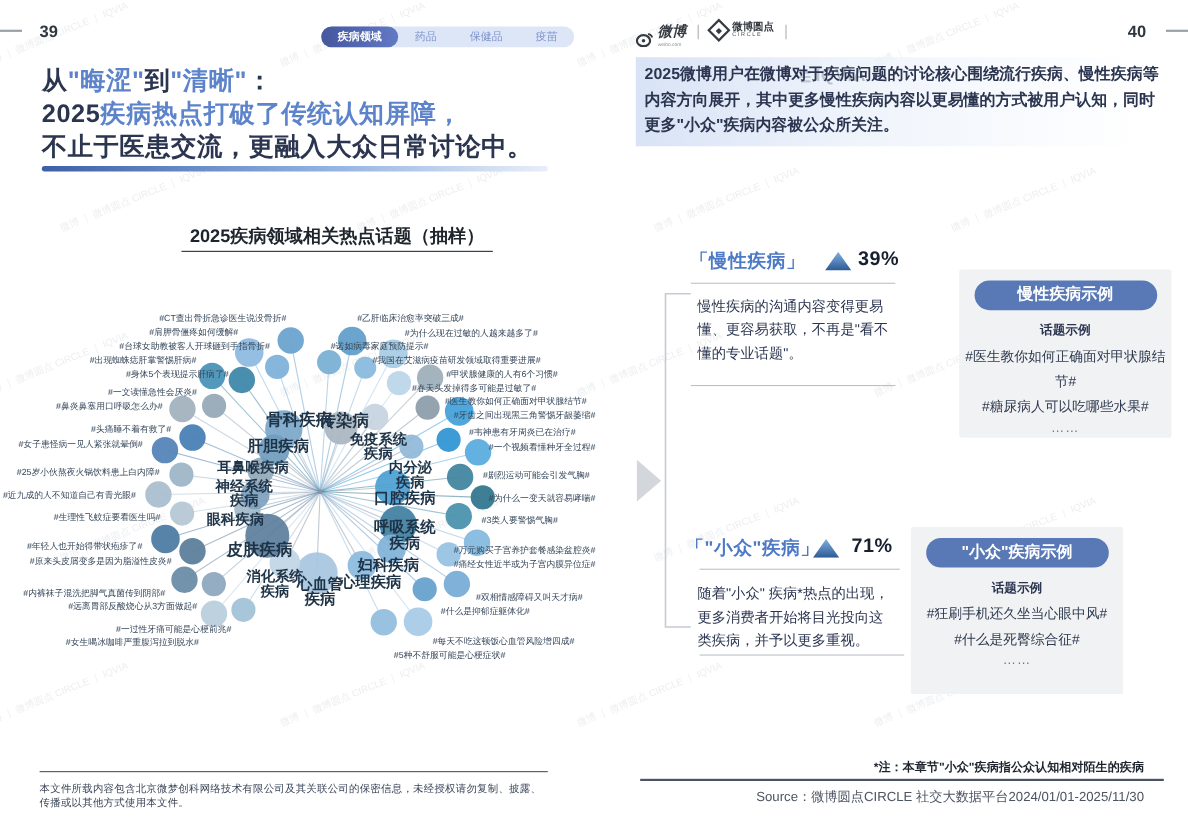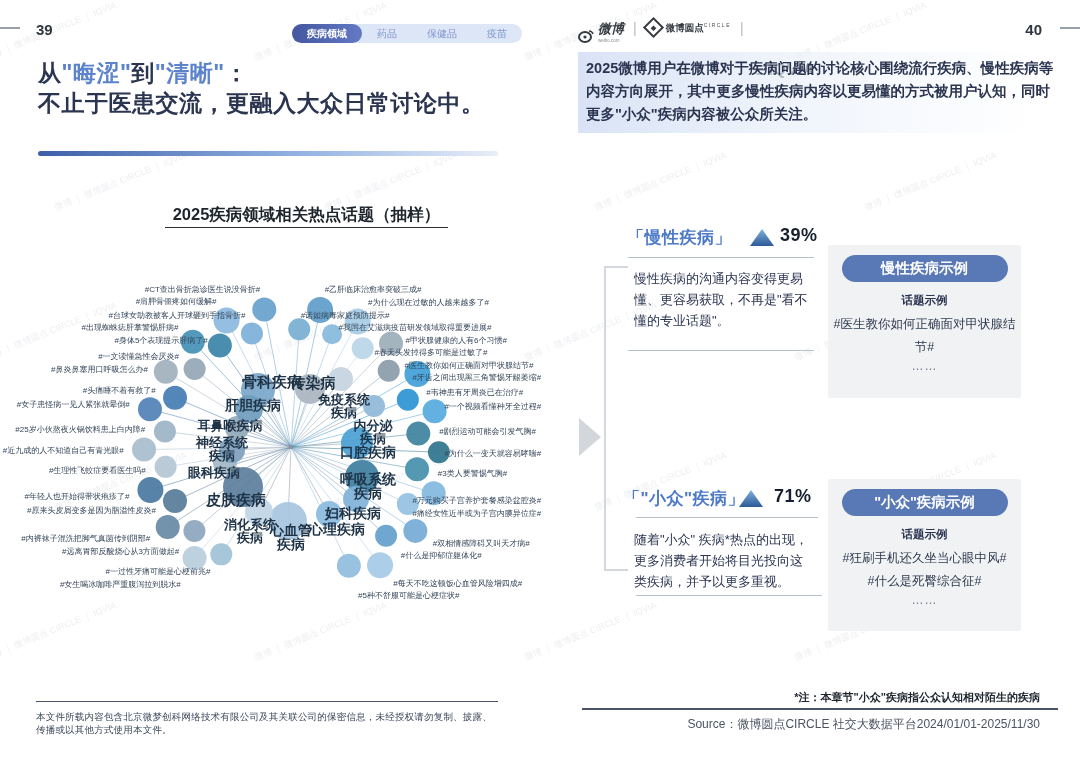--- a/index.html
+++ b/index.html
@@ -29,21 +29,21 @@
                font-size:9.5px;color:#3c4658;letter-spacing:.2px;}
   
   .logos{left:578px;top:20px;display:flex;align-items:flex-start;gap:9px;color:#363b42;}
   .logos .sep{color:#b5bac2;font-size:14px;}
   .logo-weibo{display:flex;align-items:flex-end;gap:3px;}
   .logo-weibo .txt{font-size:13px;font-weight:bold;font-style:italic;}
   .logo-weibo .sub{font-size:4.5px;color:#8a9098;}
   .logo-circle{display:flex;align-items:center;gap:5px;}
   .diamond{width:11px;height:11px;border:2.5px solid #363b42;transform:rotate(45deg);display:flex;align-items:center;justify-content:center;}
   .diamond i{width:4px;height:4px;background:#363b42;display:block;}
-  .logo-circle .stack{display:flex;flex-direction:row;line-height:1;}
+  .logo-circle .stack{display:flex;flex-direction:column;line-height:1;}
   .logo-circle .cn{font-size:9.5px;font-weight:bold;}
   .logo-circle .en{font-size:5px;letter-spacing:1.5px;color:#4a5058;}
   .logo-iqvia{display:flex;align-items:center;gap:3px;font-size:16px;font-weight:600;letter-spacing:.5px;color:#2d3238;margin-top:41px;}
   
   .intro{left:578px;top:52px;width:468px;font-size:14.5px;font-weight:bold;line-height:23px;color:#2b3550;
          padding:5px 8px 7px;background:linear-gradient(90deg,#d9e3f6 0%,rgba(233,240,250,.75) 40%,rgba(255,255,255,0) 95%);}
   
   .sec-label{font-size:17px;font-weight:bold;color:#4d7ac6;letter-spacing:.5px;}
   .pct{font-size:18px;font-weight:bold;color:#17202e;letter-spacing:.5px;}
   .hrule{height:1px;background:#b9c2cc;}
@@ -93,20 +93,21 @@
 
 <div class="abs nav">
   <div class="item active">疾病领域</div>
   <div class="item">药品</div>
   <div class="item">保健品</div>
   <div class="item">疫苗</div>
 </div>
 
 <div class="abs" id="title-lines">
     <div><span class="d">从</span><span class="b">"晦涩"</span><span class="d">到</span><span class="b">"清晰"</span><span class="d">：</span></div>
+    <div><span class="d">2025</span><span class="b">疾病热点打破了传统认知屏障，</span></div>
     <div><span class="d">不止于医患交流，更融入大众日常讨论中。</span></div>
   </div>
 <div class="abs title-bar"></div>
 
 <div class="abs chart-title-wrap">
   <span>2025疾病领域相关热点话题（抽样）</span>
 </div>
 
 <svg id="netsvg" class="abs" width="545" height="415">
     <line x1="291" y1="199" x2="258" y2="142" stroke="#c3c9d2" stroke-width="1"></line>
@@ -321,25 +322,26 @@
         <stop offset="1" stop-color="#2c5a96"></stop>
   </linearGradient>
     </defs>
   <polygon points="12,0 24,17 0,17" fill="url(#tg1)"></polygon>
 </svg>
 <div class="abs pct" style="left:780px;top:225px;">39%</div>
 <div class="abs hrule" style="left:628px;top:257px;width:186px;"></div>
 <div class="abs desc" style="left:634px;top:268px;width:184px;">慢性疾病的沟通内容变得更易懂、更容易获取，不再是"看不懂的专业话题"。</div>
 <div class="abs hrule" style="left:628px;top:350px;width:186px;"></div>
 
-<div class="abs card" style="left:828px;top:245px;width:193px;height:153px;">
+<div class="abs card" style="left:872px;top:245px;width:193px;height:153px;">
   <div class="pill">慢性疾病示例</div>
   <div class="sub">话题示例</div>
   <div class="topics" id="card-topics-0">
       <div class="topic">#医生教你如何正确面对甲状腺结节#</div>
+      <div class="topic">#糖尿病人可以吃哪些水果#</div>
     </div>
   <div class="more">……</div>
 </div>
 
 <div class="abs sec-label" style="left:623px;top:487px;">「"小众"疾病」</div>
 <svg class="abs" style="left:739px;top:490px;" width="24" height="17">
   <defs>
       <linearGradient id="tg2" x1="0" y1="0" x2="0" y2="1">
     <stop offset="0" stop-color="#7fb0de"></stop>
         <stop offset="1" stop-color="#2c5a96"></stop>

